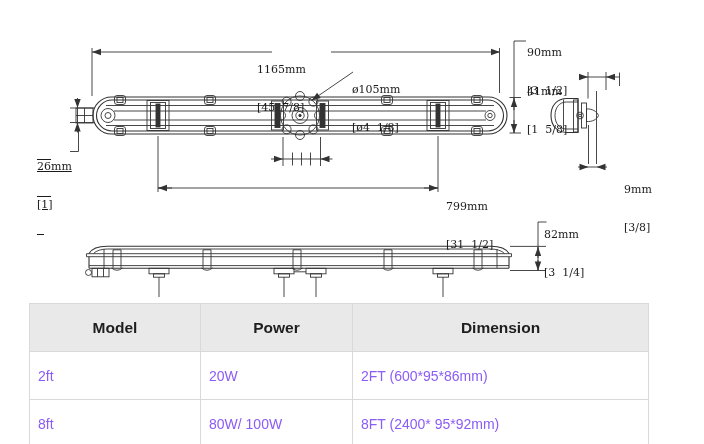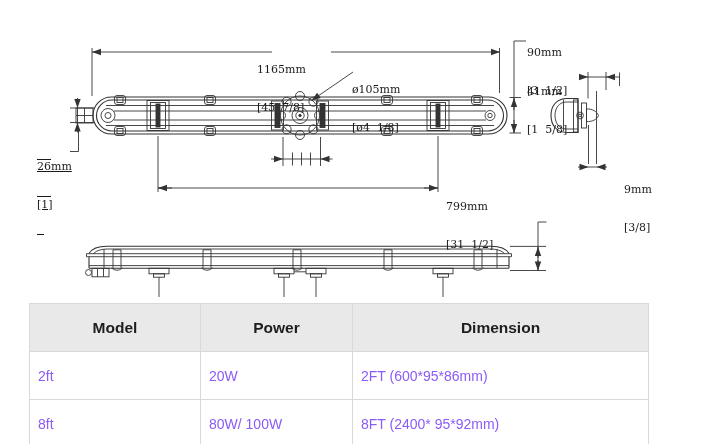--- a/index.html
+++ b/index.html
@@ -201,20 +201,24 @@
     <span>90mm</span>
     <span>[3  1/2]</span>
   </div>
   <div class="dim" style="left:527px;top:61px;width:56px;">
     <span>41mm</span>
     <span>[1  5/8]</span>
   </div>
   <div class="dim" style="left:604px;top:159px;width:40px;margin-left:20px;">
     <span>9mm</span>
     <span>[3/8]</span>
+  </div>
+  <div class="dim" style="left:544px;top:204px;width:52px;">
+    <span>82mm</span>
+    <span>[3  1/4]</span>
   </div>
 
   <table class="spec">
     <colgroup>
         <col style="width:171px">
         <col style="width:152px">
         <col style="width:296px">
       </colgroup>
     <thead>
       <tr>

